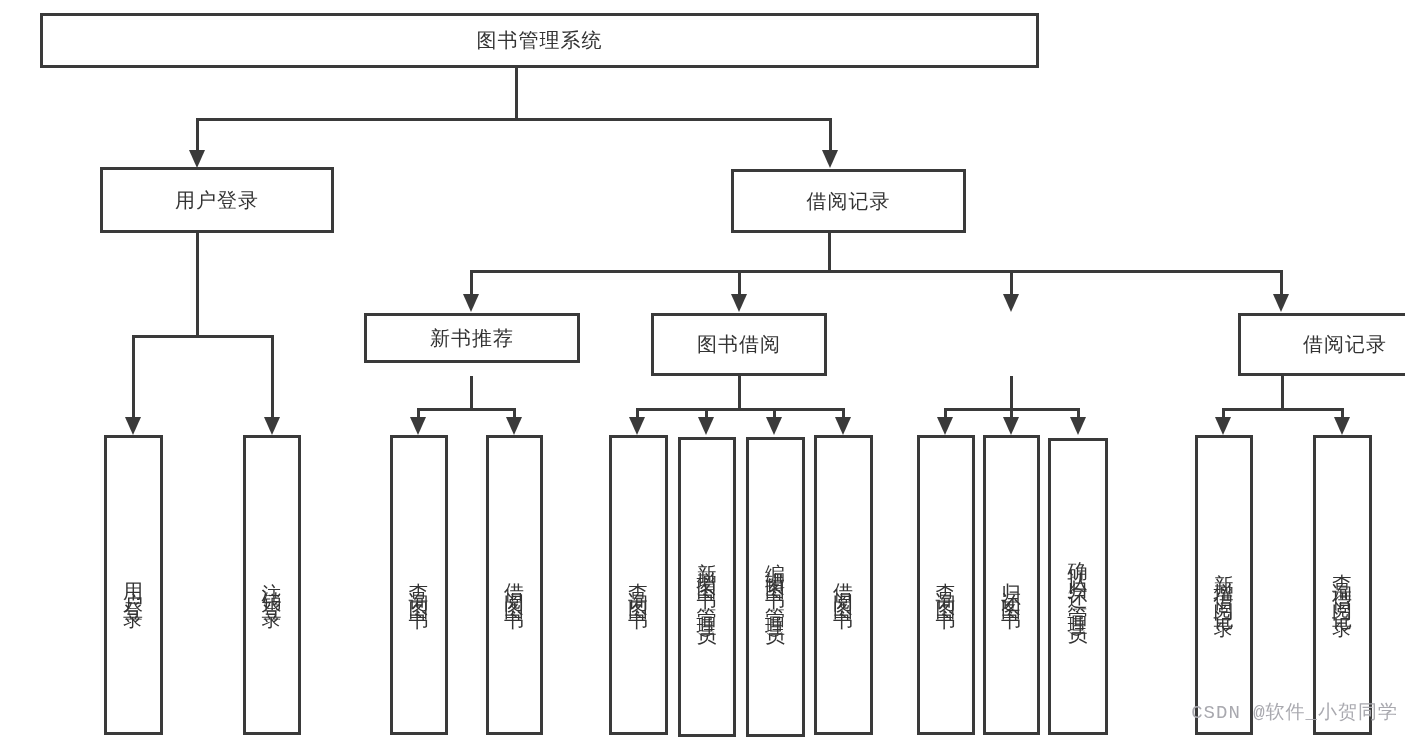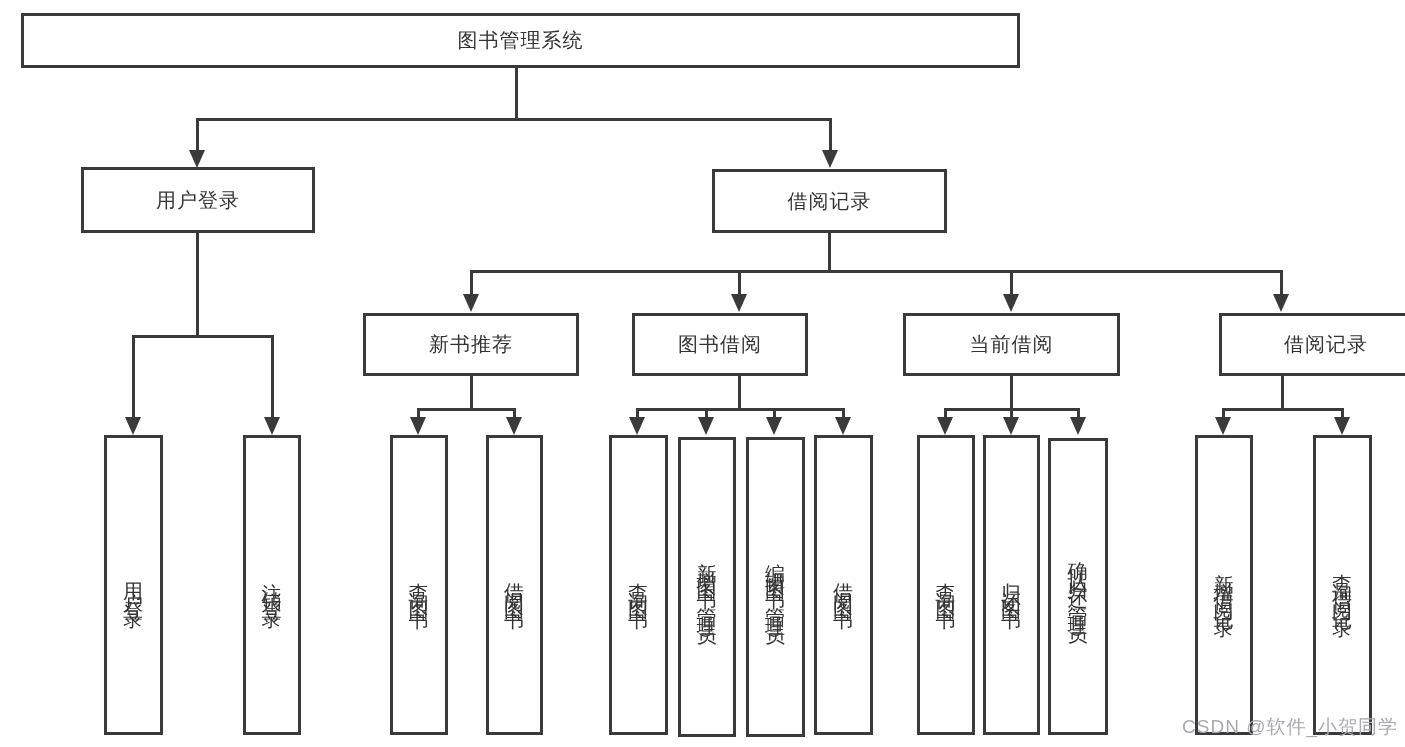--- a/index.html
+++ b/index.html
@@ -10,36 +10,36 @@
   .canvas{
     position:relative;width:1405px;height:747px;background:#ffffff;
     font-family:"Liberation Sans", sans-serif;color:var(--txt);
     overflow:hidden;
   }
   .node{
     position:absolute;box-sizing:border-box;border:3px solid var(--line);
     background:#ffffff;display:flex;align-items:center;justify-content:center;
     font-size:20px;color:var(--txt);
   }
-  .hnode{letter-spacing:1px;}
+  .hnode{letter-spacing:1px;margin-left:19px;}
   .vnode{
     writing-mode:vertical-rl;
     font-size:20px;letter-spacing:9px;line-height:1;
   }
   .vline,.hline{position:absolute;background:var(--line);}
   .vline{width:3px;}
   .hline{height:3px;}
   .head{
     position:absolute;width:0;height:0;
     border-left:8px solid transparent;border-right:8px solid transparent;
     border-top:18px solid var(--line);
   }
   .watermark{
-    position:absolute;right:7px;bottom:7px;
-    font-size:19px;color:#a9a9af;letter-spacing:1px;white-space:nowrap;
+    position:absolute;right:7px;bottom:22px;
+    font-size:19px;color:#a9a9af;letter-spacing:1px;white-space:nowrap;font-family:Liberation Mono, monospace;
   }
 </style>
 </head>
 <body>
 
 <div class="canvas">
 
   <div class="node hnode" style="left:21px;top:13px;width:999px;height:55px;">
     <span>图书管理系统</span>
   </div>
@@ -69,28 +69,25 @@
   <div class="hline" style="left:470px;top:270px;width:813px;"></div>
   <div class="vline" style="left:470px;top:270px;height:26px;"></div>
   <div class="head" style="left:463px;top:294px;"></div>
   <div class="vline" style="left:738px;top:270px;height:26px;"></div>
   <div class="head" style="left:731px;top:294px;"></div>
   <div class="vline" style="left:1010px;top:270px;height:26px;"></div>
   <div class="head" style="left:1003px;top:294px;"></div>
   <div class="vline" style="left:1280px;top:270px;height:26px;"></div>
   <div class="head" style="left:1273px;top:294px;"></div>
 
-  <div class="node hnode" style="left:363px;top:313px;width:216px;height:63px;">
+  <div class="node hnode" style="left:345px;top:313px;width:216px;height:50px;">
     <span>新书推荐</span>
   </div>
   <div class="node hnode" style="left:632px;top:313px;width:176px;height:63px;">
     <span>图书借阅</span>
-  </div>
-  <div class="node hnode" style="left:903px;top:313px;width:217px;height:63px;">
-    <span>当前借阅</span>
   </div>
   <div class="node hnode" style="left:1219px;top:313px;width:214px;height:63px;">
     <span>借阅记录</span>
   </div>
 
   <div class="vline" style="left:470px;top:376px;height:34px;"></div>
   <div class="hline" style="left:417px;top:408px;width:98px;"></div>
   <div class="vline" style="left:417px;top:408px;height:11px;"></div>
   <div class="head" style="left:410px;top:417px;"></div>
   <div class="vline" style="left:513px;top:408px;height:11px;"></div>

